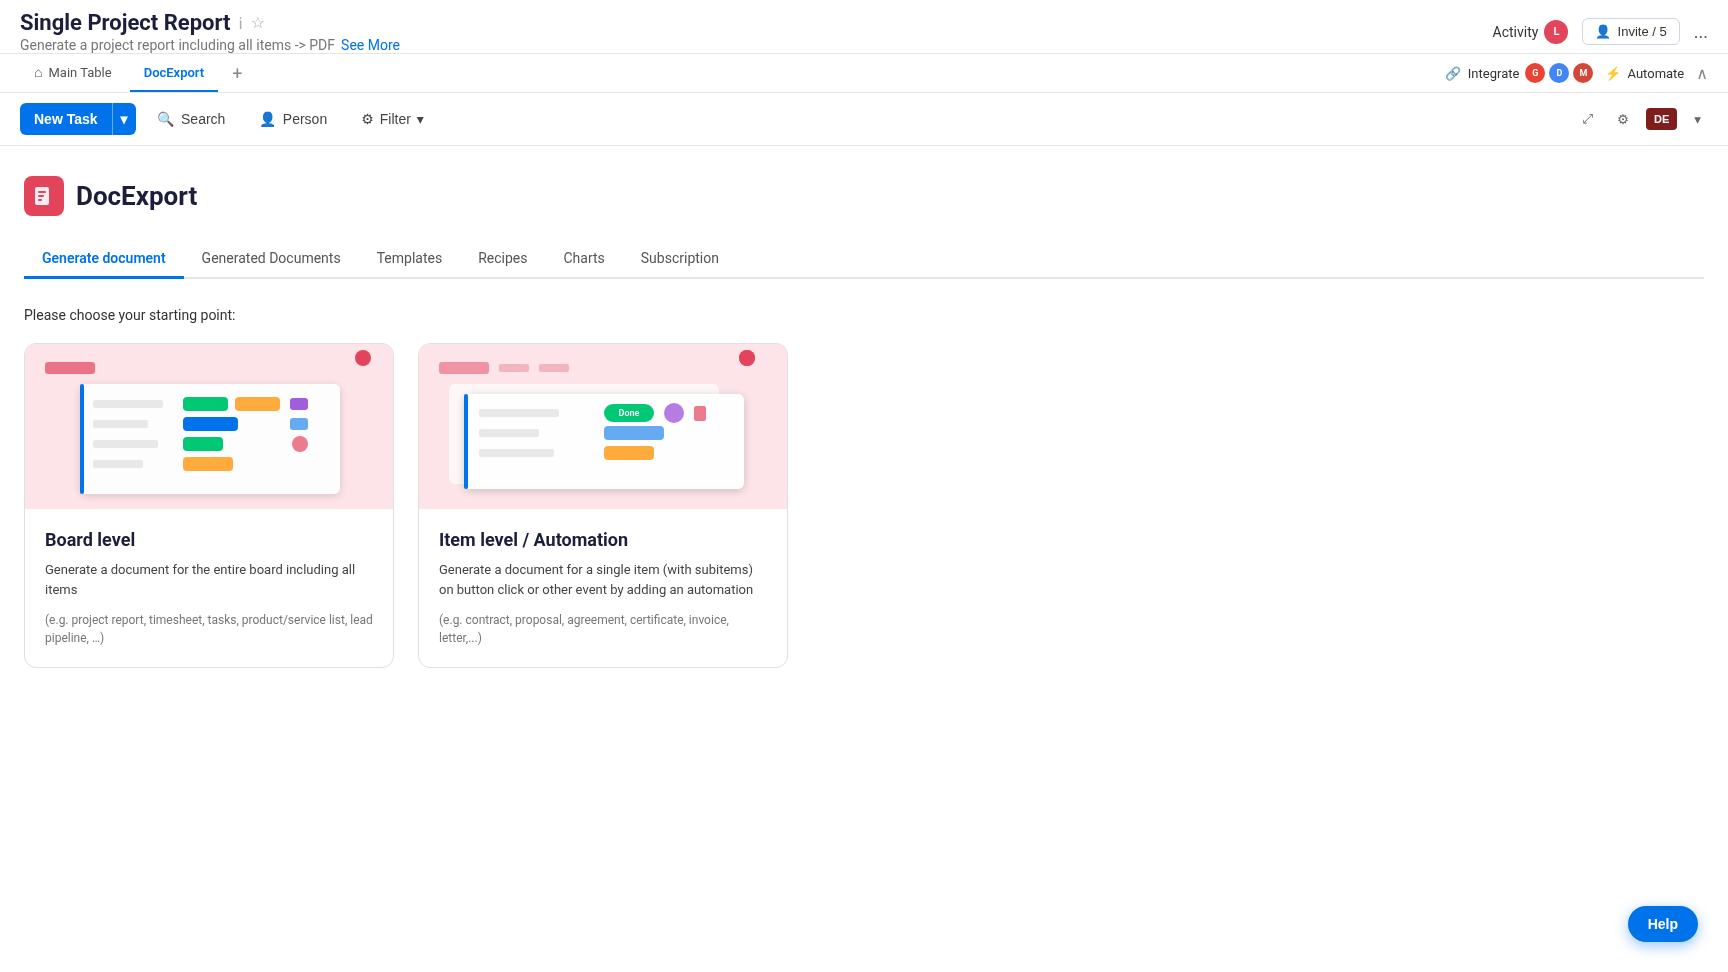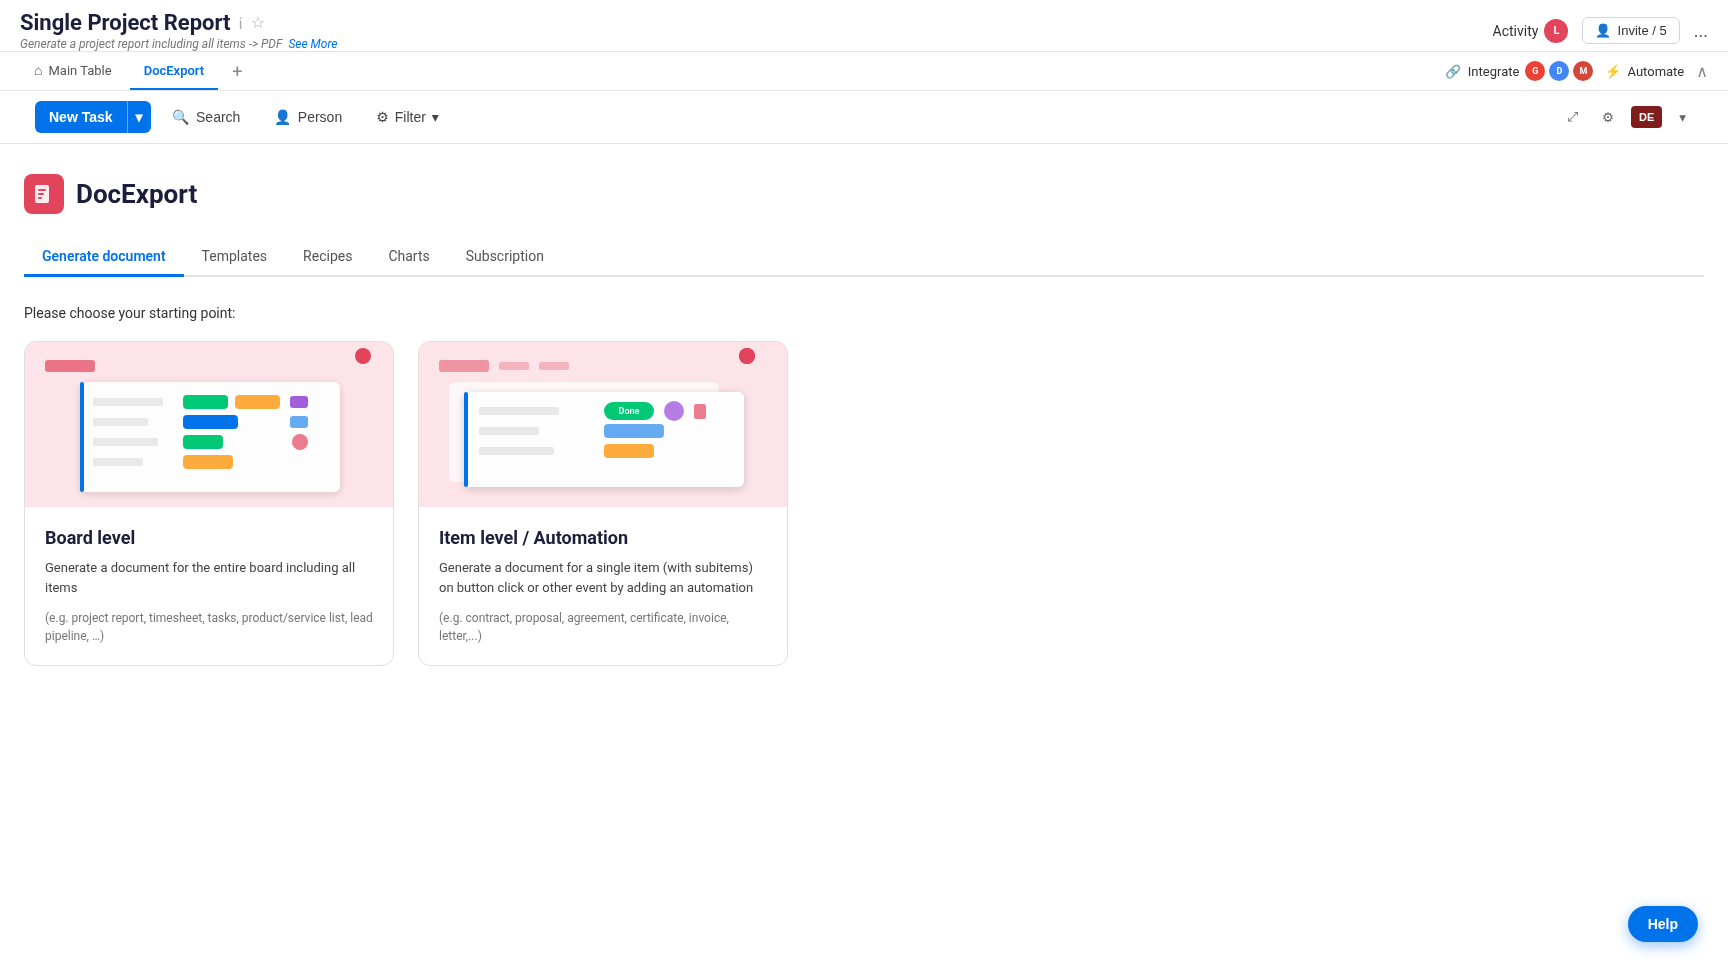--- a/index.html
+++ b/index.html
@@ -10,21 +10,21 @@
       display: flex;
       align-items: center;
       justify-content: space-between;
       padding: 10px 20px 0 20px;
       border-bottom: 1px solid #e5e5e5;
     }
     .header-left { display: flex; flex-direction: column; }
     .title-row { display: flex; align-items: center; gap: 8px; }
     .page-title { font-size: 22px; font-weight: 700; color: #1c1f3b; }
     .title-icon { color: #aaa; cursor: pointer; font-size: 16px; }
-    .subtitle { font-size: 12px; color: #777; margin-top: 2px; display: flex; align-items: center; gap: 6px; font-style: italic; }
+    .subtitle { font-size: 14px; color: #777; margin-top: 2px; display: flex; align-items: center; gap: 6px; }
     .see-more { color: #0073ea; cursor: pointer; text-decoration: none; }
     .header-right { display: flex; align-items: center; gap: 14px; }
     .activity-btn { display: flex; align-items: center; gap: 6px; color: #333; font-size: 14px; cursor: pointer; margin-left: 30px; }
     .activity-avatar { width: 24px; height: 24px; border-radius: 50%; background: #e2445c; color: #fff; display: flex; align-items: center; justify-content: center; font-size: 11px; font-weight: 600; }
     .invite-btn { display: flex; align-items: center; gap: 6px; border: 1px solid #d0d4e4; border-radius: 6px; padding: 5px 12px; cursor: pointer; font-size: 13px; color: #333; background: #fff; }
     .more-btn { cursor: pointer; color: #555; font-size: 18px; }
 
     
     .tab-bar {
       display: flex;
@@ -46,21 +46,21 @@
     .tab-bar-right { margin-left: auto; display: flex; align-items: center; gap: 12px; }
     .integrate-btn { display: flex; align-items: center; gap: 6px; cursor: pointer; color: #333; font-size: 13px; }
     .int-icons { display: flex; gap: 4px; }
     .int-icon { width: 20px; height: 20px; border-radius: 50%; display: flex; align-items: center; justify-content: center; font-size: 11px; font-weight: bold; }
     .automate-btn { display: flex; align-items: center; gap: 6px; cursor: pointer; color: #333; font-size: 13px; }
     .collapse-btn { cursor: pointer; color: #888; font-size: 16px; }
 
     
     .toolbar {
       display: flex; align-items: center; gap: 10px;
-      padding: 10px 35px;
+      padding: 10px 20px;
       border-bottom: 1px solid #e5e5e5;
     }
     .new-task-btn {
       display: flex; align-items: center; gap: 0;
       background: #0073ea; color: #fff; border: none; border-radius: 6px;
       font-size: 14px; font-weight: 600; cursor: pointer;
       overflow: hidden;
     }
     .new-task-main { padding: 8px 14px; }
     .new-task-arrow { padding: 8px 8px; border-left: 1px solid rgba(255,255,255,0.4); }
@@ -226,20 +226,23 @@
       </svg>
     </div>
     <span class="docexport-title">DocExport</span>
   </div>
 
   <div class="inner-tabs">
     <div class="inner-tab active">
       <span>Generate document</span>
     </div>
     <div class="inner-tab">
+      <span>Generated Documents</span>
+    </div>
+    <div class="inner-tab">
       <span>Templates</span>
     </div>
     <div class="inner-tab">
       <span>Recipes</span>
     </div>
     <div class="inner-tab">
       <span>Charts</span>
     </div>
     <div class="inner-tab">
       <span>Subscription</span>

